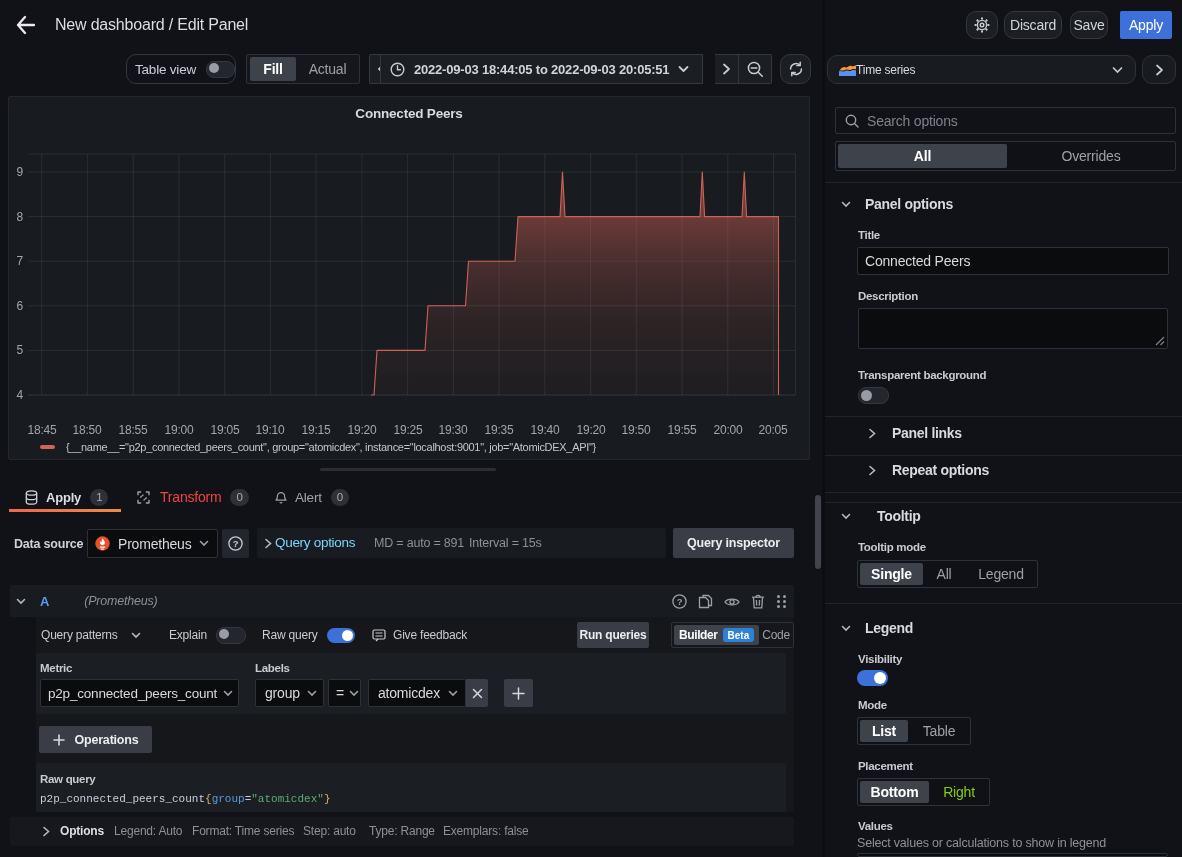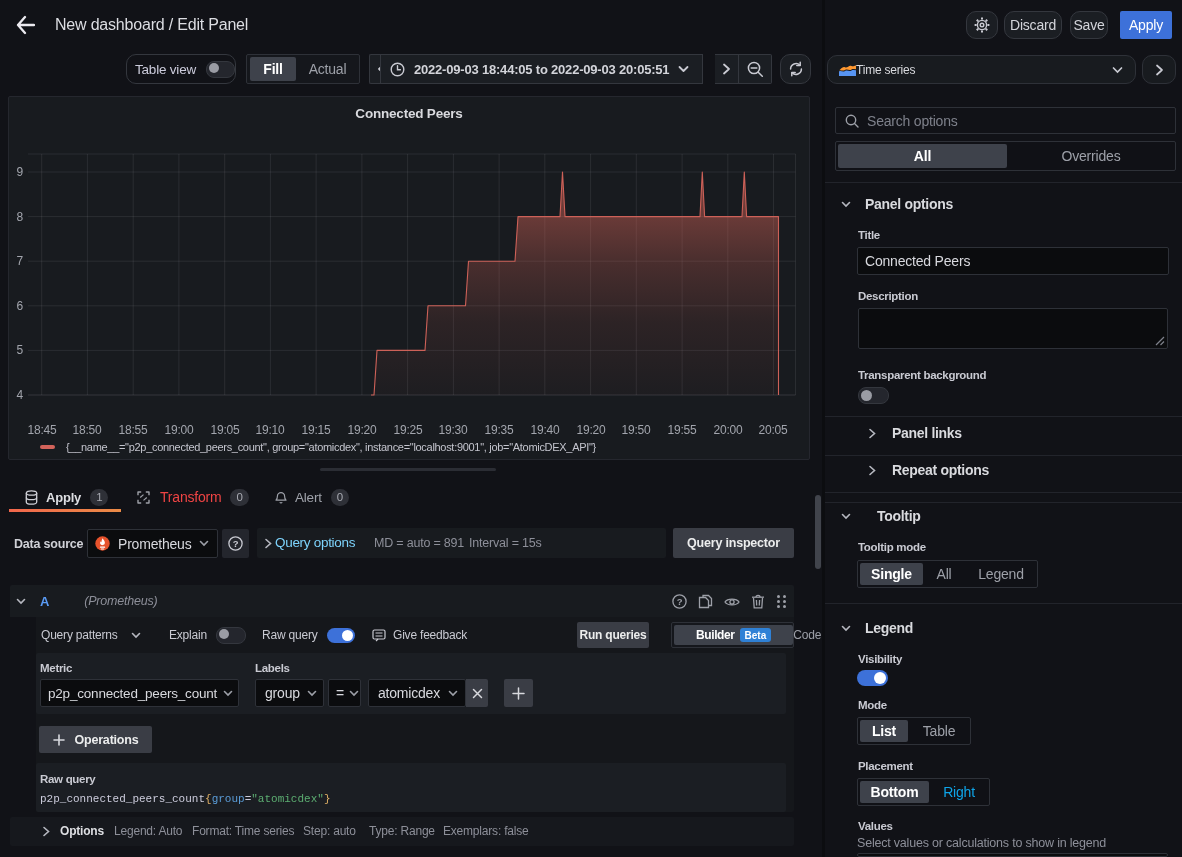--- a/index.html
+++ b/index.html
@@ -274,21 +274,21 @@
 <svg width="14" height="13" viewBox="0 0 14 13">
         <g stroke="#c9cad2" stroke-width="1.2" fill="none">
           <rect x="1" y="1" width="12" height="9" rx="1.5"></rect>
           <path d="M4 12 L6 10 M3.5 4 H10.5 M3.5 7 H10.5"></path>
         </g>
       </svg>
 <span style="margin-left:7px;font-size:12px;color:#c9cad2">Give feedback</span>
 </div>
 <div class="abs flex" style="left:577px;top:622px;width:72px;height:26px;background:#3a3d45;border-radius:2px;justify-content:center;font-size:12px;font-weight:700;color:#eceded">Run queries</div>
 <div class="abs seg flex" style="left:671px;top:622px;width:123px;height:26px">
-<div class="sel flex" style="height:20px;margin-left:2px;padding:0 22px;font-size:12px;letter-spacing:-0.4px">Builder<span style="margin-left:5px;background:#2f81d6;border-radius:3px;padding:1.5px 5px;font-size:10px;font-weight:700;color:#fff;letter-spacing:0">Beta</span></div>
+<div class="sel flex" style="height:20px;margin-left:2px;padding:0 5px;font-size:12px;letter-spacing:-0.4px">Builder<span style="margin-left:5px;background:#2f81d6;border-radius:3px;padding:1.5px 5px;font-size:10px;font-weight:700;color:#fff;letter-spacing:0">Beta</span></div>
 <div class="flex" style="flex:1;justify-content:center;font-size:12px;color:#9da0a8">Code</div>
 </div>
 
 <div class="abs" style="left:36px;top:653px;width:750px;height:61px;background:#1b1e23;border-radius:2px"></div>
 <div class="abs" style="left:40px;top:662px;font-size:11.5px;font-weight:700;color:#c9cad2;letter-spacing:-0.3px">Metric</div>
 <div class="abs inp flex" style="left:40px;top:679px;width:199px;height:28px">
 <span style="margin-left:7px;font-size:13.5px;color:#d8d9de">p2p_connected_peers_count</span>
 <svg style="position:absolute;right:5px" width="10" height="7" viewBox="0 0 10 7">
         <path d="M1.5 1.5 L5 5 L8.5 1.5" stroke="#9da0a8" stroke-width="1.6" fill="none" stroke-linecap="round"></path>
       </svg>
@@ -443,19 +443,19 @@
       <span style="position:absolute;right:2px;top:2px;width:12px;height:12px;border-radius:50%;background:#fff"></span>
     </span>
 <div class="abs lbl" style="left:858px;top:699px">Mode</div>
 <div class="abs seg flex" style="left:857px;top:717px;width:114px;height:28px;background:#101116">
 <div class="sel flex" style="width:48px;height:22px;margin-left:2px;justify-content:center;font-size:14px">List</div>
 <div class="flex" style="flex:1;justify-content:center;font-size:14px;color:#9da0a8">Table</div>
 </div>
 <div class="abs lbl" style="left:858px;top:760px">Placement</div>
 <div class="abs seg flex" style="left:857px;top:778px;width:133px;height:28px;background:#101116">
 <div class="sel flex" style="width:69px;height:22px;margin-left:2px;justify-content:center;font-size:14px">Bottom</div>
-<div class="flex" style="flex:1;justify-content:center;font-size:14px;color:#0ea5e9">Right</div>
+<div class="flex" style="flex:1;justify-content:center;font-size:14px;color:#84cc16">Right</div>
 </div>
 <div class="abs lbl" style="left:858px;top:820px">Values</div>
 <div class="abs" style="left:857px;top:836px;font-size:12.5px;color:#8d8f99">Select values or calculations to show in legend</div>
 <div class="abs inp" style="left:857px;top:853px;width:311px;height:4px"></div>
 
 </div>
 
 </body></html>

